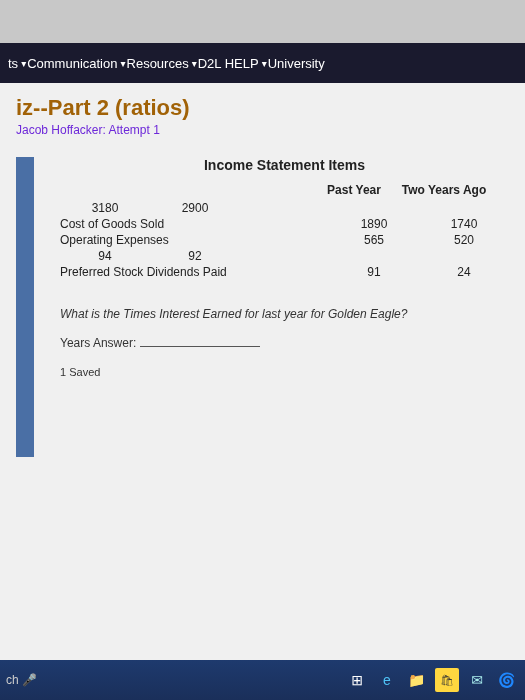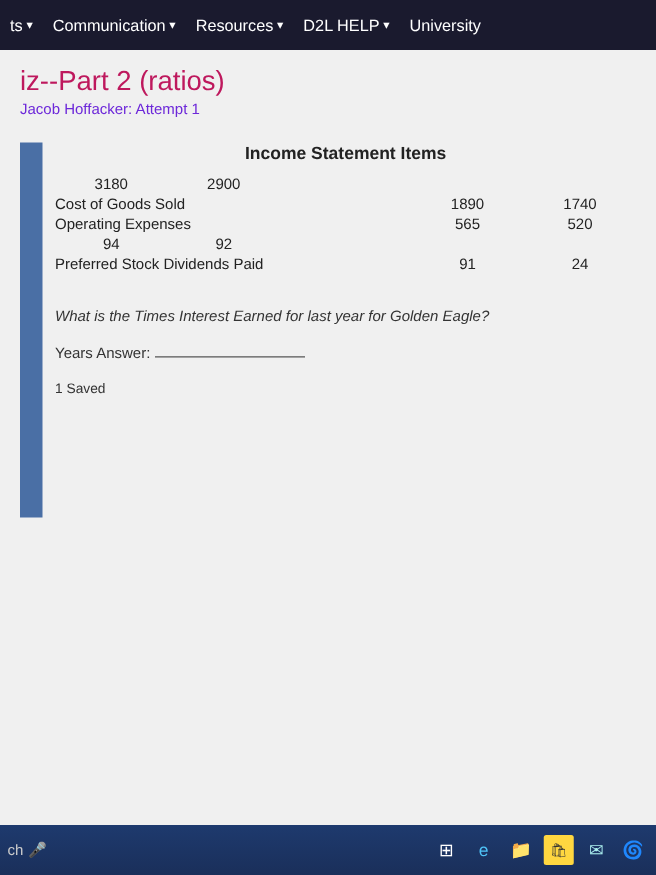--- a/index.html
+++ b/index.html
@@ -14,21 +14,22 @@
       position: relative;
     }
 
     
     .top-nav {
       background: #1a1a2e;
       height: 40px;
       display: flex;
       align-items: center;
       padding: 0 8px;
-      gap: 16px;
+      gap: 1px;
+      margin-top: 43px;
     }
 
     .nav-item {
       color: #ffffff;
       font-size: 13px;
       display: flex;
       align-items: center;
       gap: 3px;
       cursor: pointer;
       white-space: nowrap;
@@ -41,35 +42,35 @@
     
     .main-content {
       background: #f0f0f0;
       min-height: calc(700px - 40px - 40px);
       padding: 12px 16px;
     }
 
     
     .page-title {
       font-size: 22px;
-      font-weight: normal;
-      color: #be185d;
+      font-weight: bold;
+      color: #a16207;
       margin-bottom: 2px;
     }
 
     .page-subtitle {
       font-size: 12px;
       color: #6d28d9;
       margin-bottom: 20px;
     }
 
     
     .quiz-area {
       display: flex;
-      gap: 0;
+      gap: 16px;
       margin-top: 20px;
     }
 
     .left-sidebar {
       width: 18px;
       min-height: 300px;
       background: #4a6fa5;
       margin-right: 10px;
       flex-shrink: 0;
     }
@@ -290,20 +291,24 @@
   <p class="page-subtitle">Jacob Hoffacker: Attempt 1</p>
 
   <div class="quiz-area">
     <div class="left-sidebar"></div>
 
     <div class="quiz-body">
 
       <div class="income-table">
         <p class="section-title">Income Statement Items</p>
 
+        <div class="table-header-row">
+          <span class="col-header">Past Year</span>
+          <span class="col-header">Two Years Ago</span>
+        </div>
 
         <div id="table-rows">
             <div class="table-row">
               <span class="row-val">3180</span>
               <span class="row-val">2900</span>
             </div>
             <div class="table-row">
               <span class="row-label">Cost of Goods Sold</span>
               <span class="row-val">1890</span>
               <span class="row-val">1740</span>

